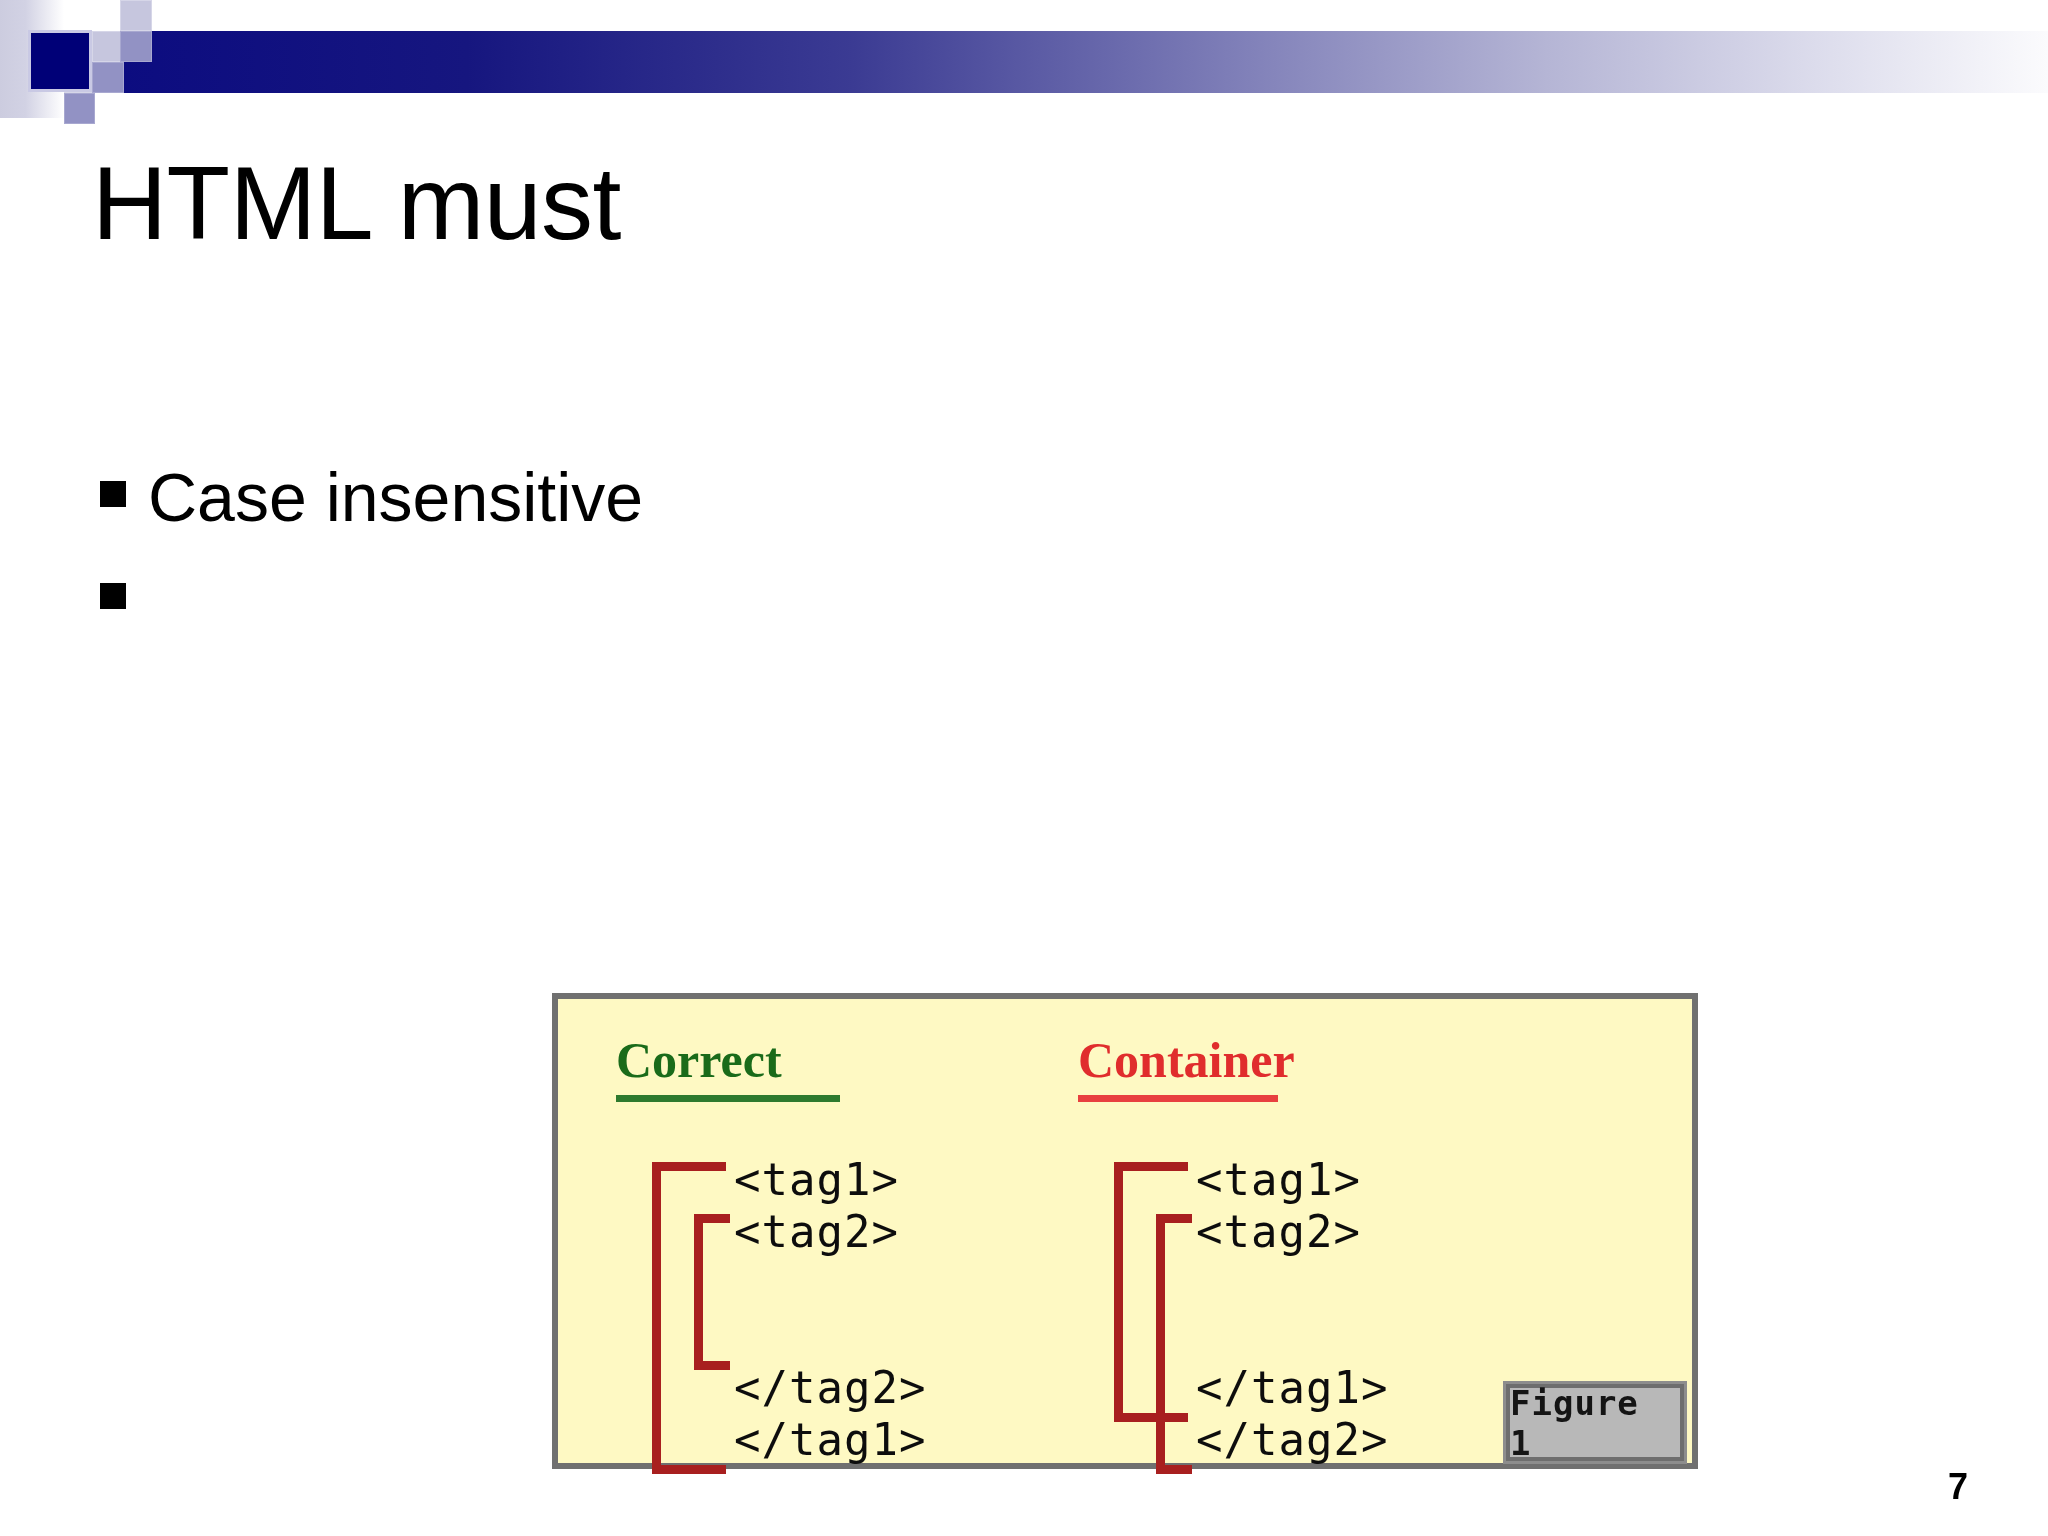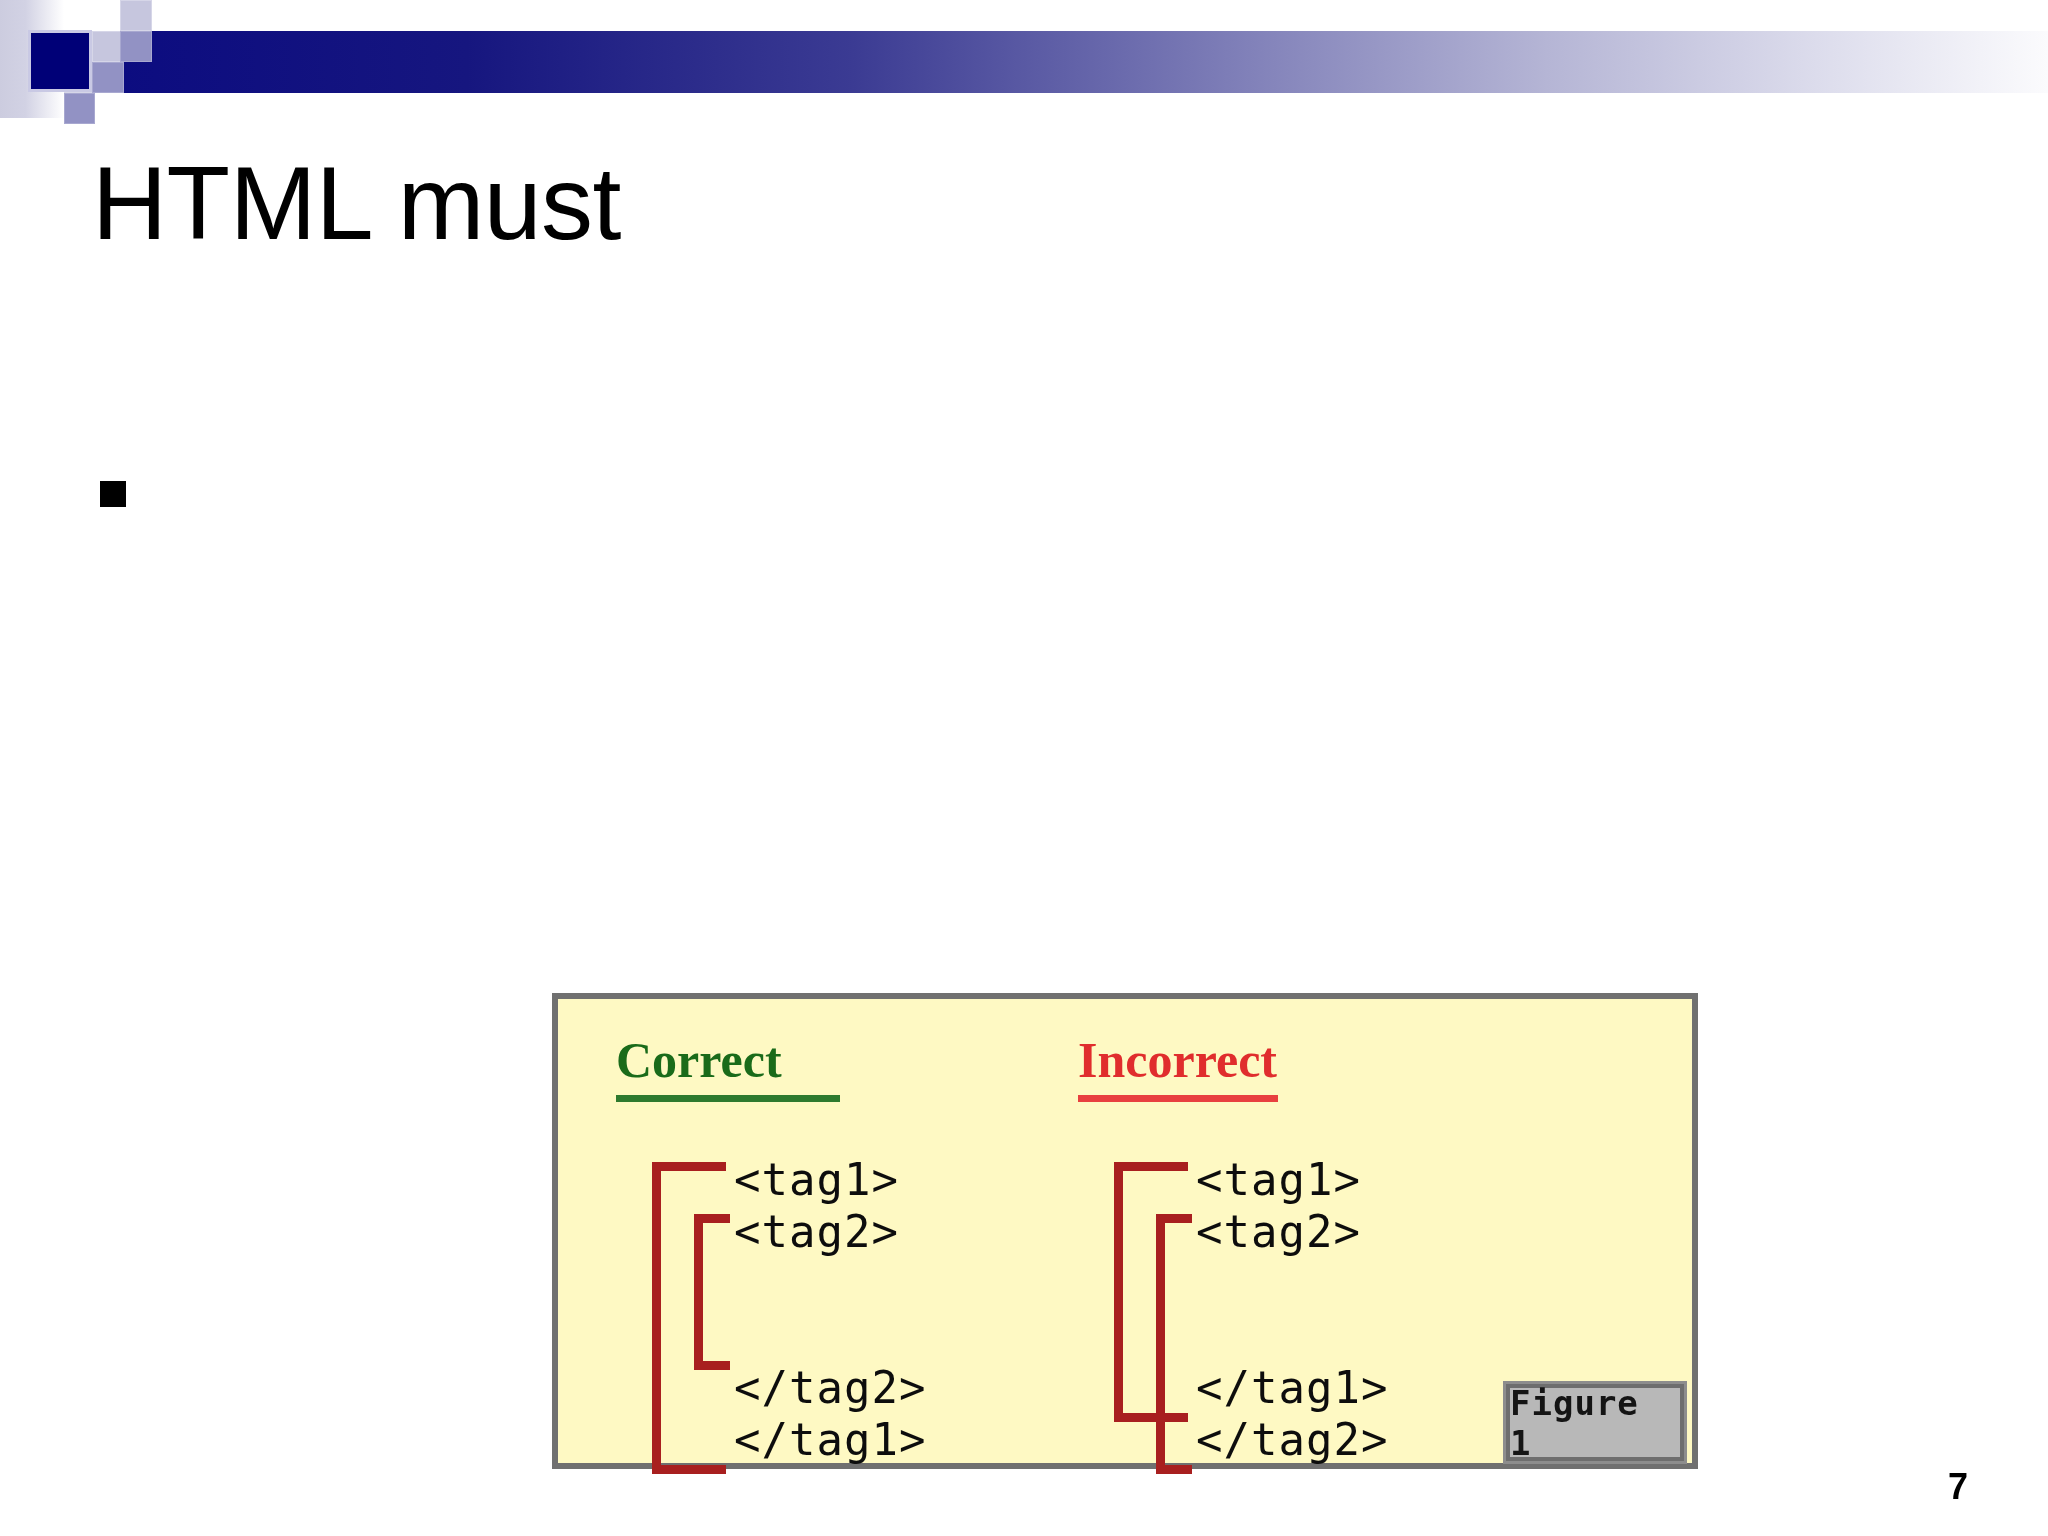--- a/index.html
+++ b/index.html
@@ -214,20 +214,24 @@
   <div class="sq sq-mid-a"></div>
   <div class="sq sq-mid-b"></div>
   <div class="sq sq-mid-c"></div>
   <div class="sq sq-navy-outline"></div>
 </div>
 
 <div id="page-title">HTML must</div>
 
 <div id="bullet-list">
 
+  <div class="bullet-row">
+    <span class="bullet-marker"></span>
+    <span class="bullet-text">Case insensitive</span>
+  </div>
 
   <div class="bullet-row">
     <span class="bullet-marker"></span>
   </div>
 
 
 </div>
 
 <div id="figure-box">
 
@@ -240,21 +244,21 @@
 
     <div class="code-block">
       <div class="code-line">&lt;tag1&gt;</div>
       <div class="code-line">&lt;tag2&gt;</div>
       <div class="code-line gap1">&lt;/tag2&gt;</div>
       <div class="code-line">&lt;/tag1&gt;</div>
     </div>
   </div>
 
   <div class="fig-col" id="col-incorrect">
-    <div class="fig-heading" id="heading-incorrect">Incorrect</div>
+    <div class="fig-heading" id="heading-incorrect">Container</div>
     <div class="fig-underline" id="underline-incorrect"></div>
 
     <div class="bracket" id="brk-incorrect-outer"></div>
     <div class="bracket" id="brk-incorrect-inner"></div>
 
     <div class="code-block">
       <div class="code-line">&lt;tag1&gt;</div>
       <div class="code-line">&lt;tag2&gt;</div>
       <div class="code-line gap1">&lt;/tag1&gt;</div>
       <div class="code-line">&lt;/tag2&gt;</div>

